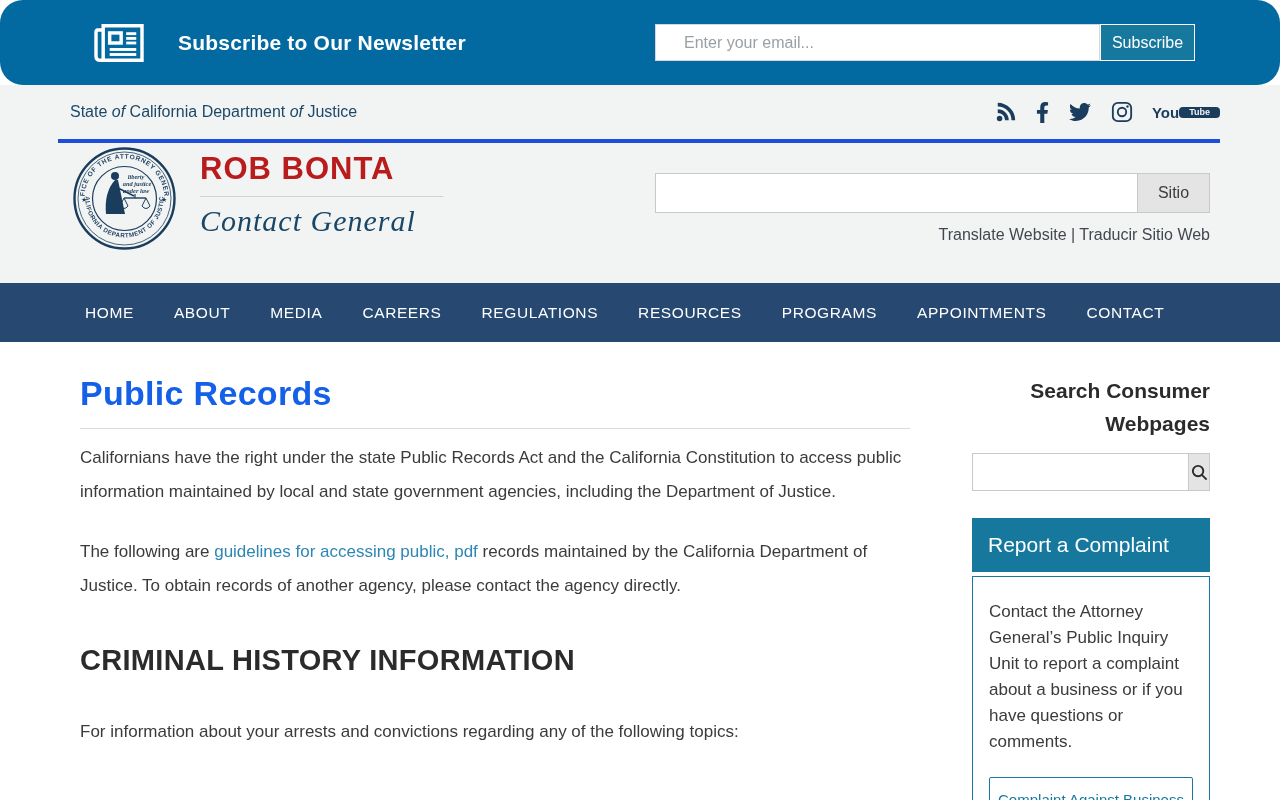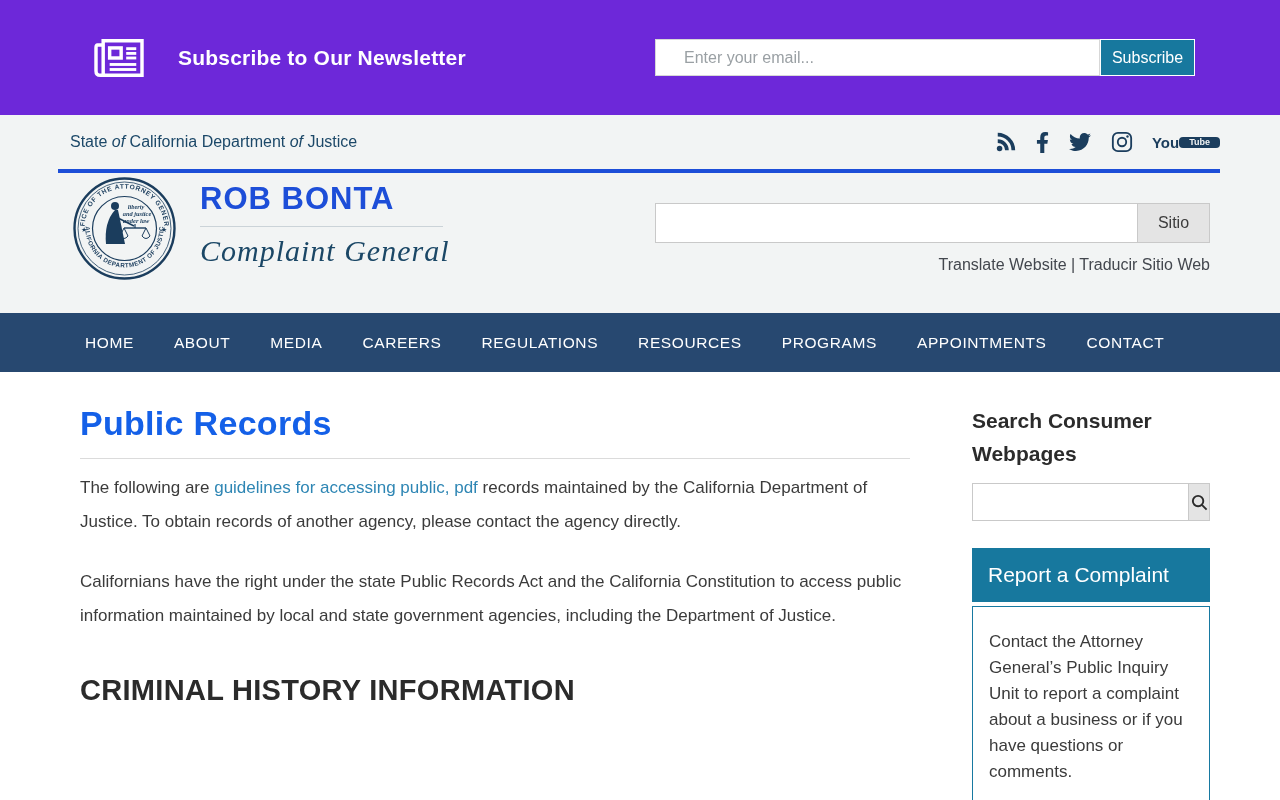--- a/index.html
+++ b/index.html
@@ -1,21 +1,21 @@
 <!DOCTYPE html>
 <html><head>
 <meta charset="utf-8">
 <style>
   * { box-sizing: border-box; margin: 0; padding: 0; }
   html, body { width: 1280px; height: 800px; overflow: hidden; background: #fff;
     font-family: "Liberation Sans", sans-serif; }
   .page { position: relative; width: 1280px; height: 800px; }
 
   
-  .banner { height: 115px; background: #6d28d9; display: flex; align-items: center; }
+  .banner { height: 85px; background: #0369a1; display: flex; align-items: center; border-radius: 23px; }
   .banner .news-icon { margin-left: 90px; flex: 0 0 auto; }
   .banner-title { color: #fff; font-size: 21px; font-weight: bold; margin-left: 30px; letter-spacing: .2px; }
   .banner-form { margin-left: auto; margin-right: 85px; display: flex; }
   .banner-form input { width: 445px; height: 37px; border: 1px solid #d7d7d7; padding: 0 28px;
     font-size: 16px; color: #444; outline: none; }
   .banner-form input::placeholder { color: #9aa0a4; }
   .btn-subscribe { width: 95px; height: 37px; background: #17789E; border: 1px solid #fff;
     color: #fff; font-size: 16px; cursor: pointer; }
 
   
@@ -26,21 +26,21 @@
   .tagline .it { font-style: italic; }
   .social { margin-left: auto; display: flex; align-items: center; gap: 19px; }
   .social a { display: inline-flex; align-items: center; color: #1B3D5D; text-decoration: none; }
   .yt { text-align: center; font-weight: bold; line-height: 1; color: #1B3D5D; }
   .yt .yt-top { font-size: 15px; display: block; }
   .yt .yt-bottom { font-size: 9px; display: block; background: #1B3D5D; color: #F2F4F4;
     border-radius: 4px; padding: 1px 10px; margin-top: 1px; }
 
   .seal { position: absolute; left: 72px; top: 61px; }
   .brand { position: absolute; left: 200px; top: 66px; }
-  .brand-name { color: #1d4ed8; font-size: 31px; font-weight: bold; letter-spacing: 1px; }
+  .brand-name { color: #b91c1c; font-size: 31px; font-weight: bold; letter-spacing: 1px; }
   .brand-rule { width: 243px; border: 0; border-top: 1px solid #CBD3D8; margin: 9px 0 7px; }
   .brand-title { font-family: "Liberation Serif", serif; font-style: italic;
     color: #1B4766; font-size: 30px; letter-spacing: 1px; }
 
   .site-search { position: absolute; left: 655px; top: 88px; display: flex; }
   .site-search input { width: 482px; height: 40px; border: 1px solid #C9C9C9; border-right: none;
     padding: 0 10px; font-size: 16px; outline: none; background: #fff; }
   .btn-search { width: 73px; height: 40px; background: #E4E4E4; border: 1px solid #C9C9C9;
     color: #3C3C3C; font-size: 16px; cursor: pointer; }
   .translate { position: absolute; right: 70px; top: 141px; font-size: 16px; color: #43474E;
@@ -56,21 +56,21 @@
   .main { width: 830px; }
   .page-title { margin-top: 32px; color: #1460E8; font-size: 34px; font-weight: bold; letter-spacing: .3px; }
   .title-rule { border: 0; border-top: 1px solid #DBDBDB; margin: 15px 0 12px; }
   .main p { color: #3B3B3B; font-size: 17px; line-height: 34px; margin-bottom: 26px; }
   .main p a { color: #2E86B4; text-decoration: none; }
   .section-heading { color: #2B2B2B; font-size: 29px; font-weight: bold; letter-spacing: .3px;
     margin: 41px 0 38px; }
 
   
   .sidebar { margin-left: auto; width: 238px; }
-  .sidebar-title { margin-top: 32px; color: #2B2B2B; font-size: 21px; font-weight: bold; line-height: 33px; }
+  .sidebar-title { margin-top: 32px; color: #2B2B2B; font-size: 21px; font-weight: bold; line-height: 33px; text-align: right; }
   .side-search { margin-top: 13px; display: flex; }
   .side-search input { flex: 1; height: 38px; border: 1px solid #C9C9C9; border-right: none;
     padding: 0 8px; font-size: 15px; outline: none; background: #fff; }
   .btn-side-search { width: 40px; height: 38px; background: #E4E4E4; border: 1px solid #C9C9C9;
     cursor: pointer; display: flex; align-items: center; justify-content: center; }
   .complaint-card { margin-top: 27px; }
   .complaint-head { background: #17789E; color: #ffffff; font-size: 21px; padding: 15px 16px; }
   .complaint-body { margin-top: 4px; border: 1px solid #1779A1; padding: 22px 16px 16px; }
   .complaint-text { color: #3B3B3B; font-size: 17px; line-height: 26px; }
   .btn-complaint { display: block; margin: 22px 0 0; width: 100%; background: #fff;
@@ -163,21 +163,21 @@
       <g font-family="Liberation Serif, serif" font-style="italic" font-weight="bold" font-size="6.4" fill="#1B3D5D" text-anchor="middle">
         <text x="64" y="33">liberty</text>
         <text x="65" y="40">and justice</text>
         <text x="64" y="47">under law</text>
       </g>
     </svg>
 
     <div class="brand">
       <div class="brand-name">ROB BONTA</div>
       <hr class="brand-rule">
-      <div class="brand-title">Complaint General</div>
+      <div class="brand-title">Contact General</div>
     </div>
 
     <div class="site-search">
       <input type="text" style="">
       <button class="btn-search">Sitio</button>
     </div>
     <a class="translate" href="#">Translate Website | Traducir Sitio Web</a>
   </div>
 
   <div class="nav">
@@ -189,23 +189,24 @@
     <a href="#">RESOURCES</a>
     <a href="#">PROGRAMS</a>
     <a href="#">APPOINTMENTS</a>
     <a href="#">CONTACT</a>
   </div>
 
   <div class="content">
     <div class="main">
       <h1 class="page-title">Public Records</h1>
       <hr class="title-rule">
+      <p>Californians have the right under the state Public Records Act and the California Constitution to access public information maintained by local and state government agencies, including the Department of Justice.</p>
       <p><span>The following are </span><a href="#">guidelines for accessing public, pdf</a><span> records maintained by the California Department of Justice. To obtain records of another agency, please contact the agency directly.</span></p>
-      <p>Californians have the right under the state Public Records Act and the California Constitution to access public information maintained by local and state government agencies, including the Department of Justice.</p>
       <h2 class="section-heading">CRIMINAL HISTORY INFORMATION</h2>
+      <p>For information about your arrests and convictions regarding any of the following topics:</p>
     </div>
 
     <div class="sidebar">
       <h3 class="sidebar-title">Search Consumer Webpages</h3>
       <div class="side-search">
         <input type="text" style="">
         <button class="btn-side-search">
           <svg width="19" height="19" viewBox="0 0 20 20" fill="none" stroke="#2B2B2B" stroke-width="2">
               <circle cx="8.5" cy="8.5" r="5.5"></circle>
               <line x1="12.8" y1="12.8" x2="17.5" y2="17.5"></line>

